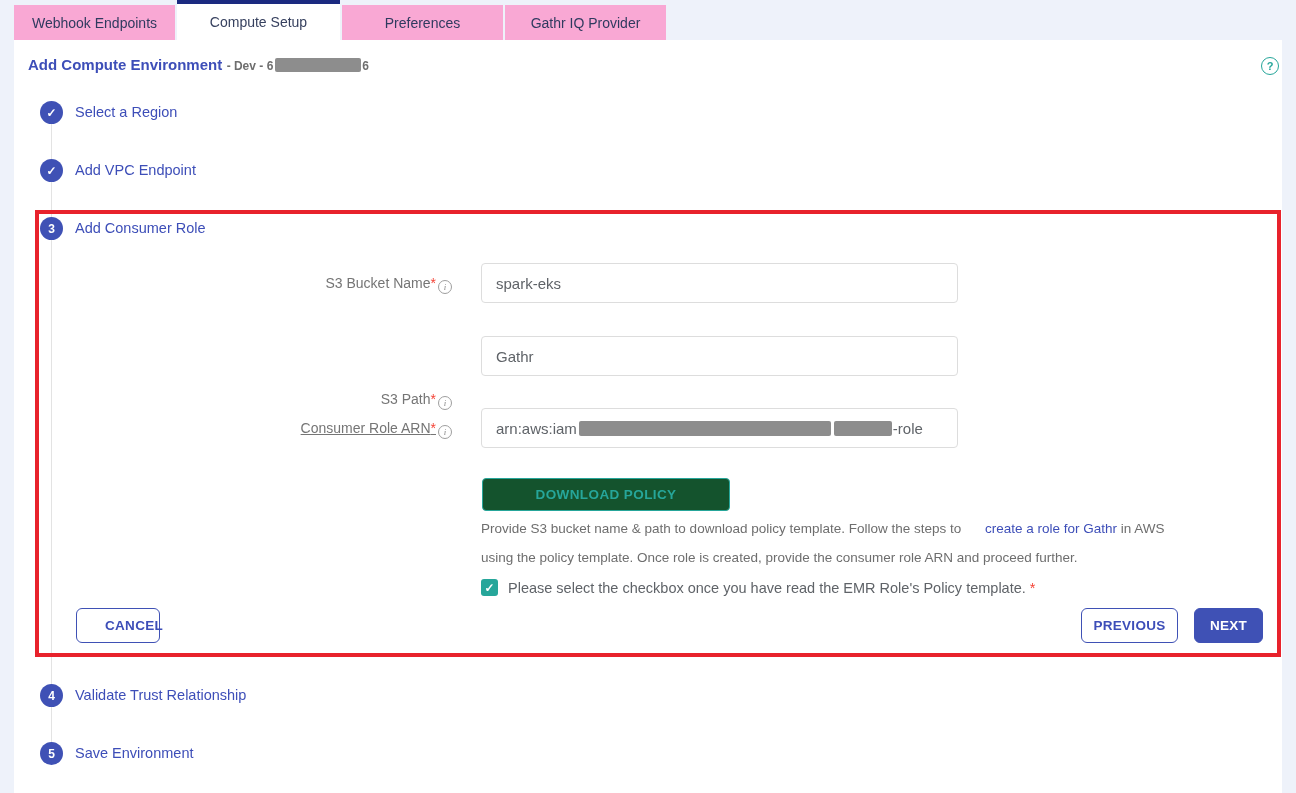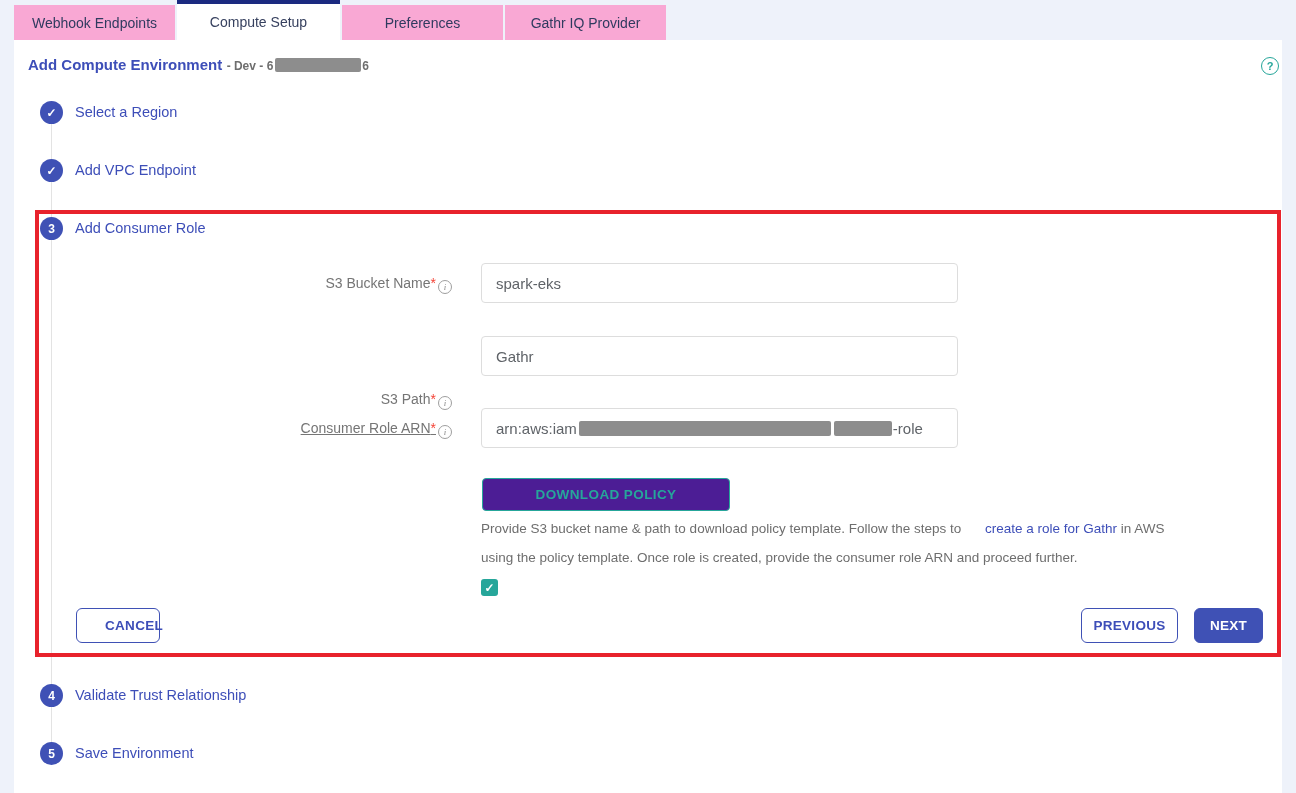--- a/index.html
+++ b/index.html
@@ -46,21 +46,21 @@
   .info-icon { display:inline-block; width:14px; height:14px; border:1px solid #9e9e9e; border-radius:50%;
                color:#8a8a8a; font-size:9px; line-height:12px; text-align:center; vertical-align:-2px;
                margin-left:2px; font-style:italic; font-family:"Liberation Serif", serif; }
   .text-input { position:absolute; left:481px; width:477px; height:40px; border:1px solid #dddddd;
                 border-radius:4px; background:#ffffff; color:#5f6368; font-size:15px;
                 padding:0 14px; font-family:"Liberation Sans", sans-serif; outline:none; z-index:6; }
   .arn-box { display:flex; align-items:center; }
   .redact.arn-a { width:252px; height:15px; margin-left:2px; }
   .redact.arn-b { width:58px; height:15px; margin-left:3px; margin-right:1px; }
 
-  .download-btn { position:absolute; left:482px; top:478px; width:248px; height:33px; background:#4c1d95;
+  .download-btn { position:absolute; left:482px; top:478px; width:248px; height:33px; background:#14532d;
                   border:1px solid #26a69a; border-radius:4px; color:#26a69a; font-size:13.5px;
                   font-weight:bold; letter-spacing:0.4px; cursor:pointer; z-index:6;
                   font-family:"Liberation Sans", sans-serif; }
   .helper { position:absolute; left:481px; top:514px; width:692px; color:#6e6e6e; font-size:13.5px;
             line-height:29px; z-index:6; }
   .helper a { color:#3d4eb8; text-decoration:none; cursor:pointer;margin-left:20px; }
 
   .checkbox-row { position:absolute; left:481px; top:579px; display:flex; align-items:center; z-index:6; }
   .checkbox { width:17px; height:17px; background:#26a69a; border-radius:3px; color:#ffffff;
               font-size:12px; font-weight:bold; display:flex; align-items:center; justify-content:center;
@@ -127,20 +127,24 @@
 </div>
 
 <button class="download-btn">DOWNLOAD POLICY</button>
 
 <div class="helper">
   <span>Provide S3 bucket name &amp; path to download policy template. Follow the steps to </span><a>create a role for Gathr</a><span> in AWS using the policy template. Once role is created, provide the consumer role ARN and proceed further.</span>
 </div>
 
 <div class="checkbox-row">
   <div class="checkbox">✓</div>
+  <div class="checkbox-label">
+    <span>Please select the checkbox once you have read the EMR Role's Policy template.</span>
+    <span class="req">*</span>
+  </div>
 </div>
 
 <button class="btn btn-outline btn-cancel">CANCEL</button>
 <button class="btn btn-outline btn-prev">PREVIOUS</button>
 <button class="btn btn-fill btn-next">NEXT</button>
 
 <div class="step-circle" style="top:684px;">4</div>
 <div class="step-label" style="top:684px;">Validate Trust Relationship</div>
 
 <div class="step-circle" style="top:742px;">5</div>

